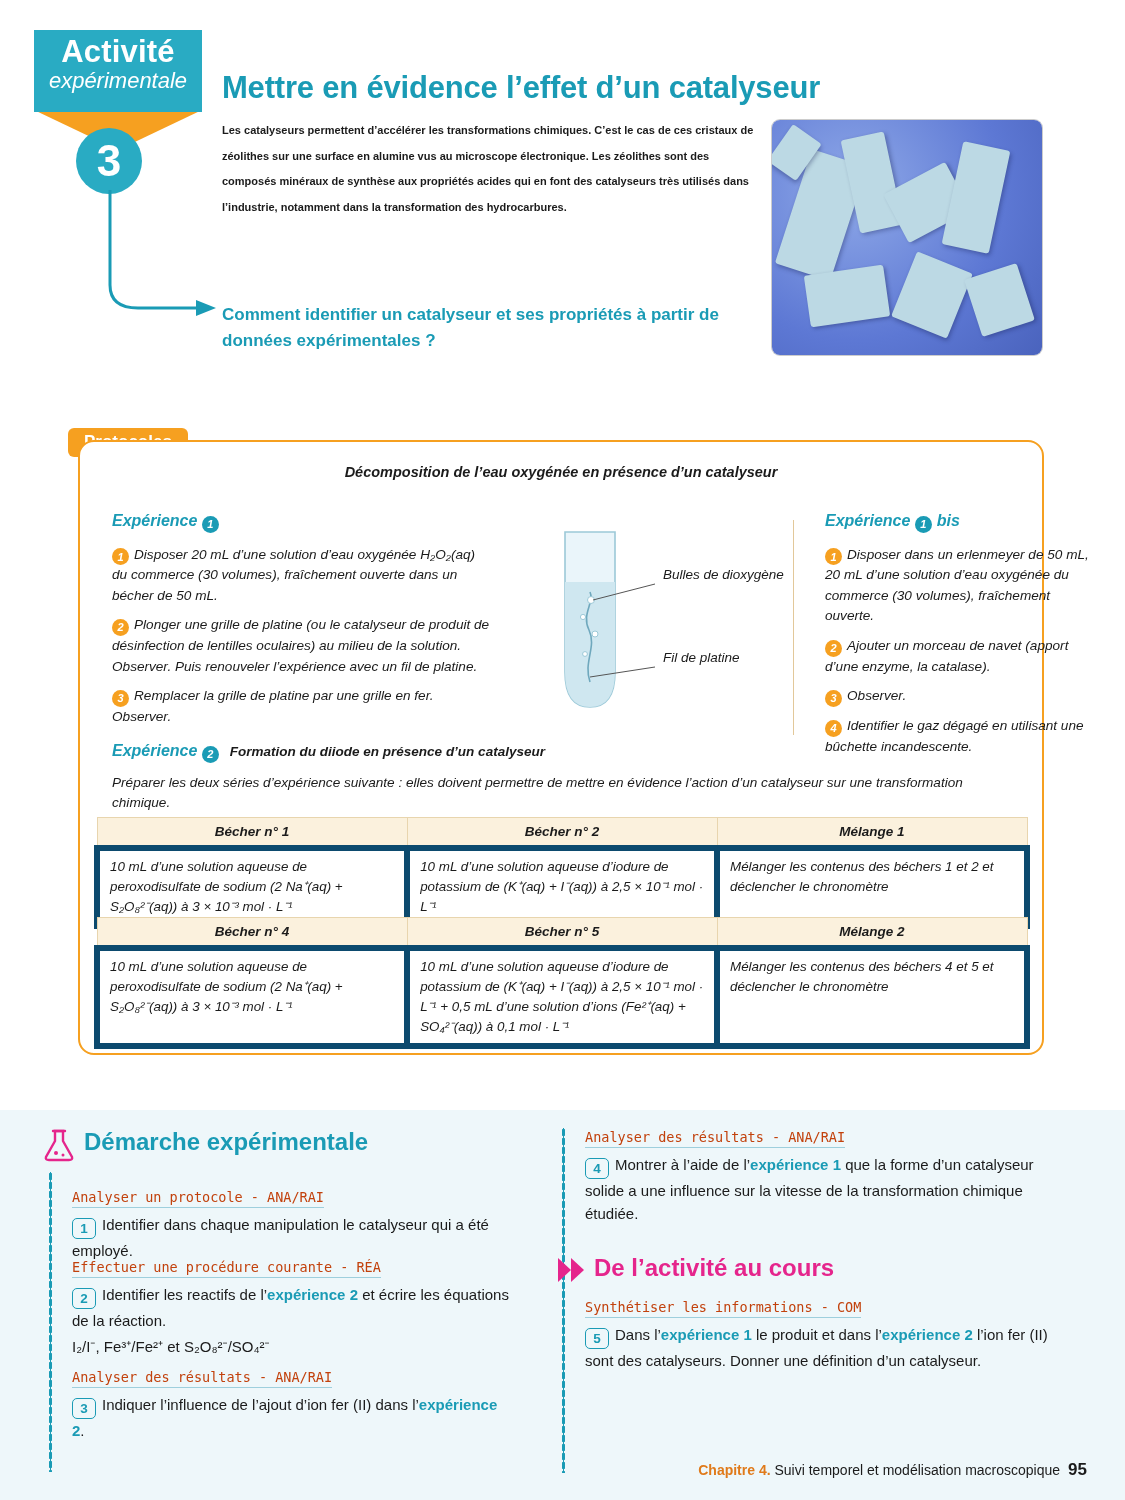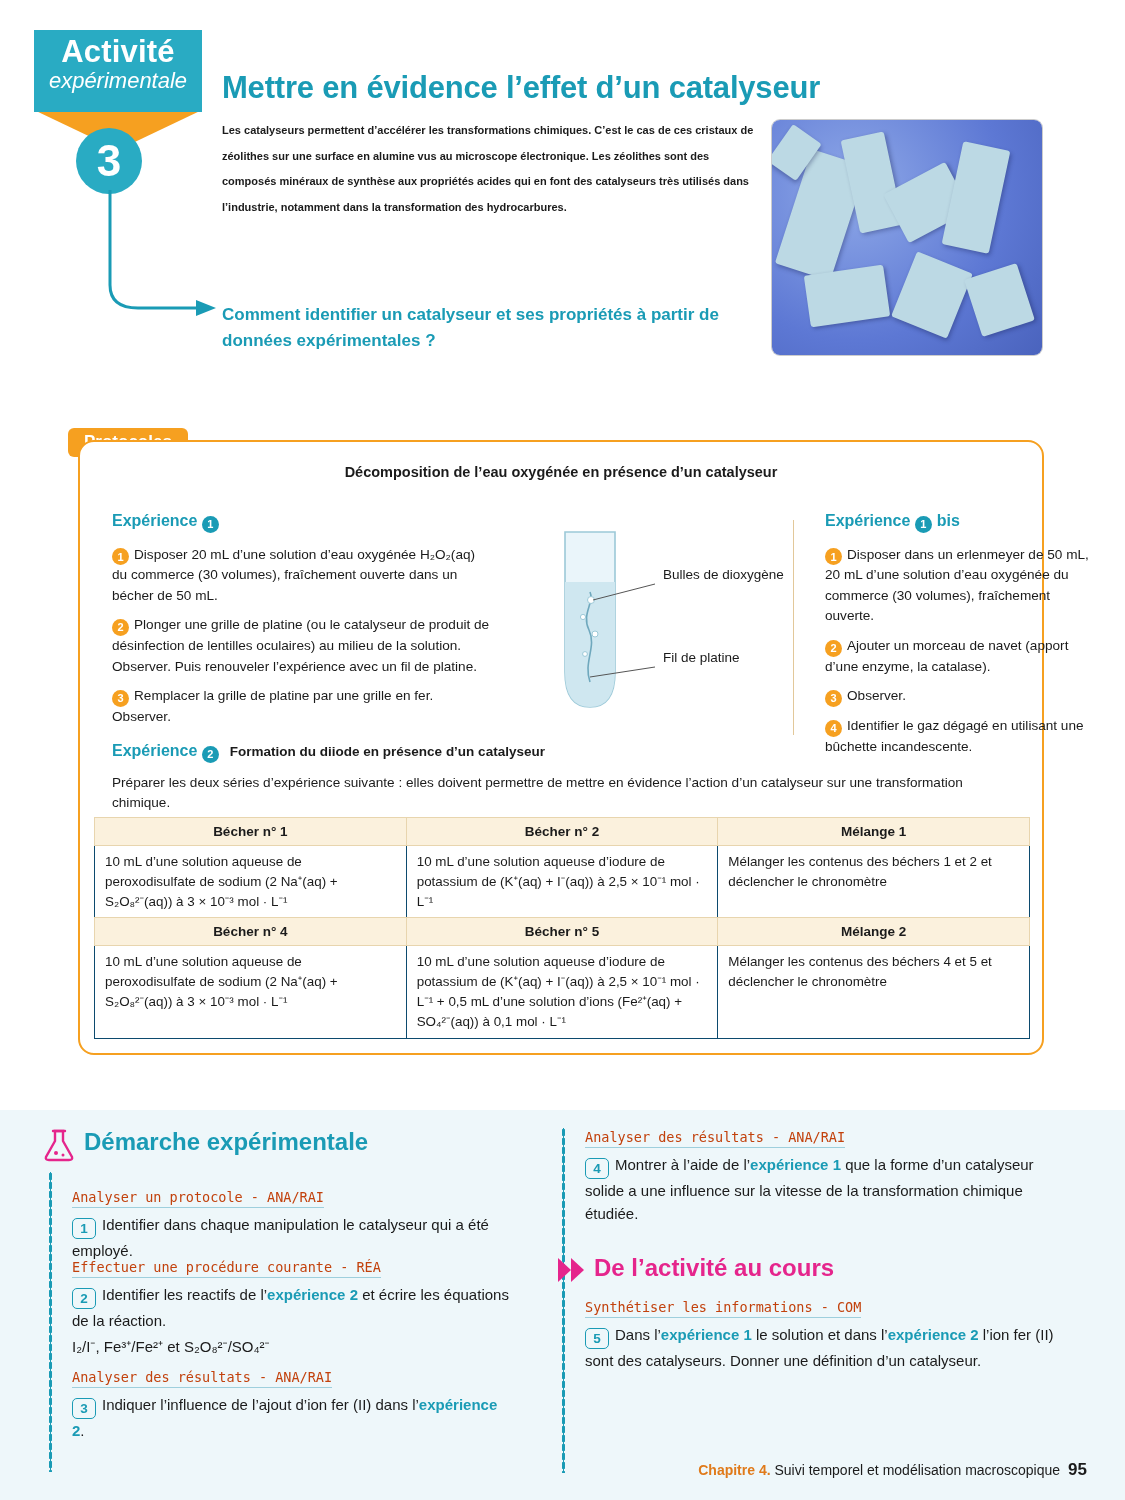--- a/index.html
+++ b/index.html
@@ -65,21 +65,21 @@
     box-shadow:0 0 0 1px #ccc;
   }
   .photo .xtal {
     position:absolute; background:#bcd9e4; border-radius:3px;
     box-shadow: 2px 2px 4px rgba(20,30,80,0.35);
   }
 
   
   .proto-box {
     position:absolute; left:78px; top:440px; width:966px; height:615px;
-    border:2px solid #f6a020; border-radius:16px; background:#fff;
+    border:2px solid #f6a020; border-radius:16px; background:#fff;font-style:italic;
   }
   .proto-tab {
     position:absolute; left:68px; top:428px;
     background:#f6a020; color:#fff; font-size:17px; font-weight:bold;
     padding:4px 16px 5px 16px; border-radius:6px;
   }
   .proto-title {
     position:absolute; left:0; top:22px; width:100%;
     text-align:center; font-size:14.5px; font-weight:bold; color:#1b1b1b;
   }
@@ -99,21 +99,21 @@
 
   .tube-wrap { position:absolute; left:455px; top:80px; width:250px; height:215px; }
   .label-note { position:absolute; font-size:13.5px; line-height:19px; }
 
   .tbl { position:absolute; width:936px; border-collapse:collapse; }
   .tbl th {
     background:#fbf1dd; border:1px solid #e8d5ae; font-size:13.5px;
     padding:6px 4px; font-weight:bold; text-align:center;
   }
   .tbl td {
-    border:1px solid #0c4a6e; font-size:13.4px; line-height:20px;
+    border:6px solid #0c4a6e; font-size:13.4px; line-height:20px;
     padding:6px 10px; vertical-align:top;
   }
 
   
   .bottom {
     position:absolute; left:0; top:1110px; width:1125px; height:392px;
     background:#eef7fa;
   }
   .sec-title {
     font-size:24px; font-weight:bold; color:#1a9bb5;
@@ -316,21 +316,21 @@
 
     <svg style="position:absolute;left:556px;top:145px;" width="30" height="30" viewBox="0 0 30 30">
       <polygon points="2,3 15,15 2,27" fill="#e5258c"></polygon>
       <polygon points="15,3 28,15 15,27" fill="#e5258c"></polygon>
     </svg>
     <div class="sec-title pink" style="position:absolute;left:594px;top:144px;">De l’activité au cours</div>
 
     <div style="position:absolute;left:585px;top:188px;width:470px;">
       <div class="comp-label">Synthétiser les informations - COM</div>
       <div class="qtext">
-        <span class="qnum">5</span><span>Dans l’</span><span class="teal-b">expérience 1</span><span> le solution et dans l’</span><span class="teal-b">expérience 2</span><span> l’ion fer (II) sont des catalyseurs. Donner une définition d’un catalyseur.</span>
+        <span class="qnum">5</span><span>Dans l’</span><span class="teal-b">expérience 1</span><span> le produit et dans l’</span><span class="teal-b">expérience 2</span><span> l’ion fer (II) sont des catalyseurs. Donner une définition d’un catalyseur.</span>
       </div>
     </div>
 
     <div class="footer">
       <span class="ch">Chapitre 4.</span><span> Suivi temporel et modélisation macroscopique</span><span class="pg">95</span>
     </div>
   </div>
 </div>
 
 </body></html>

